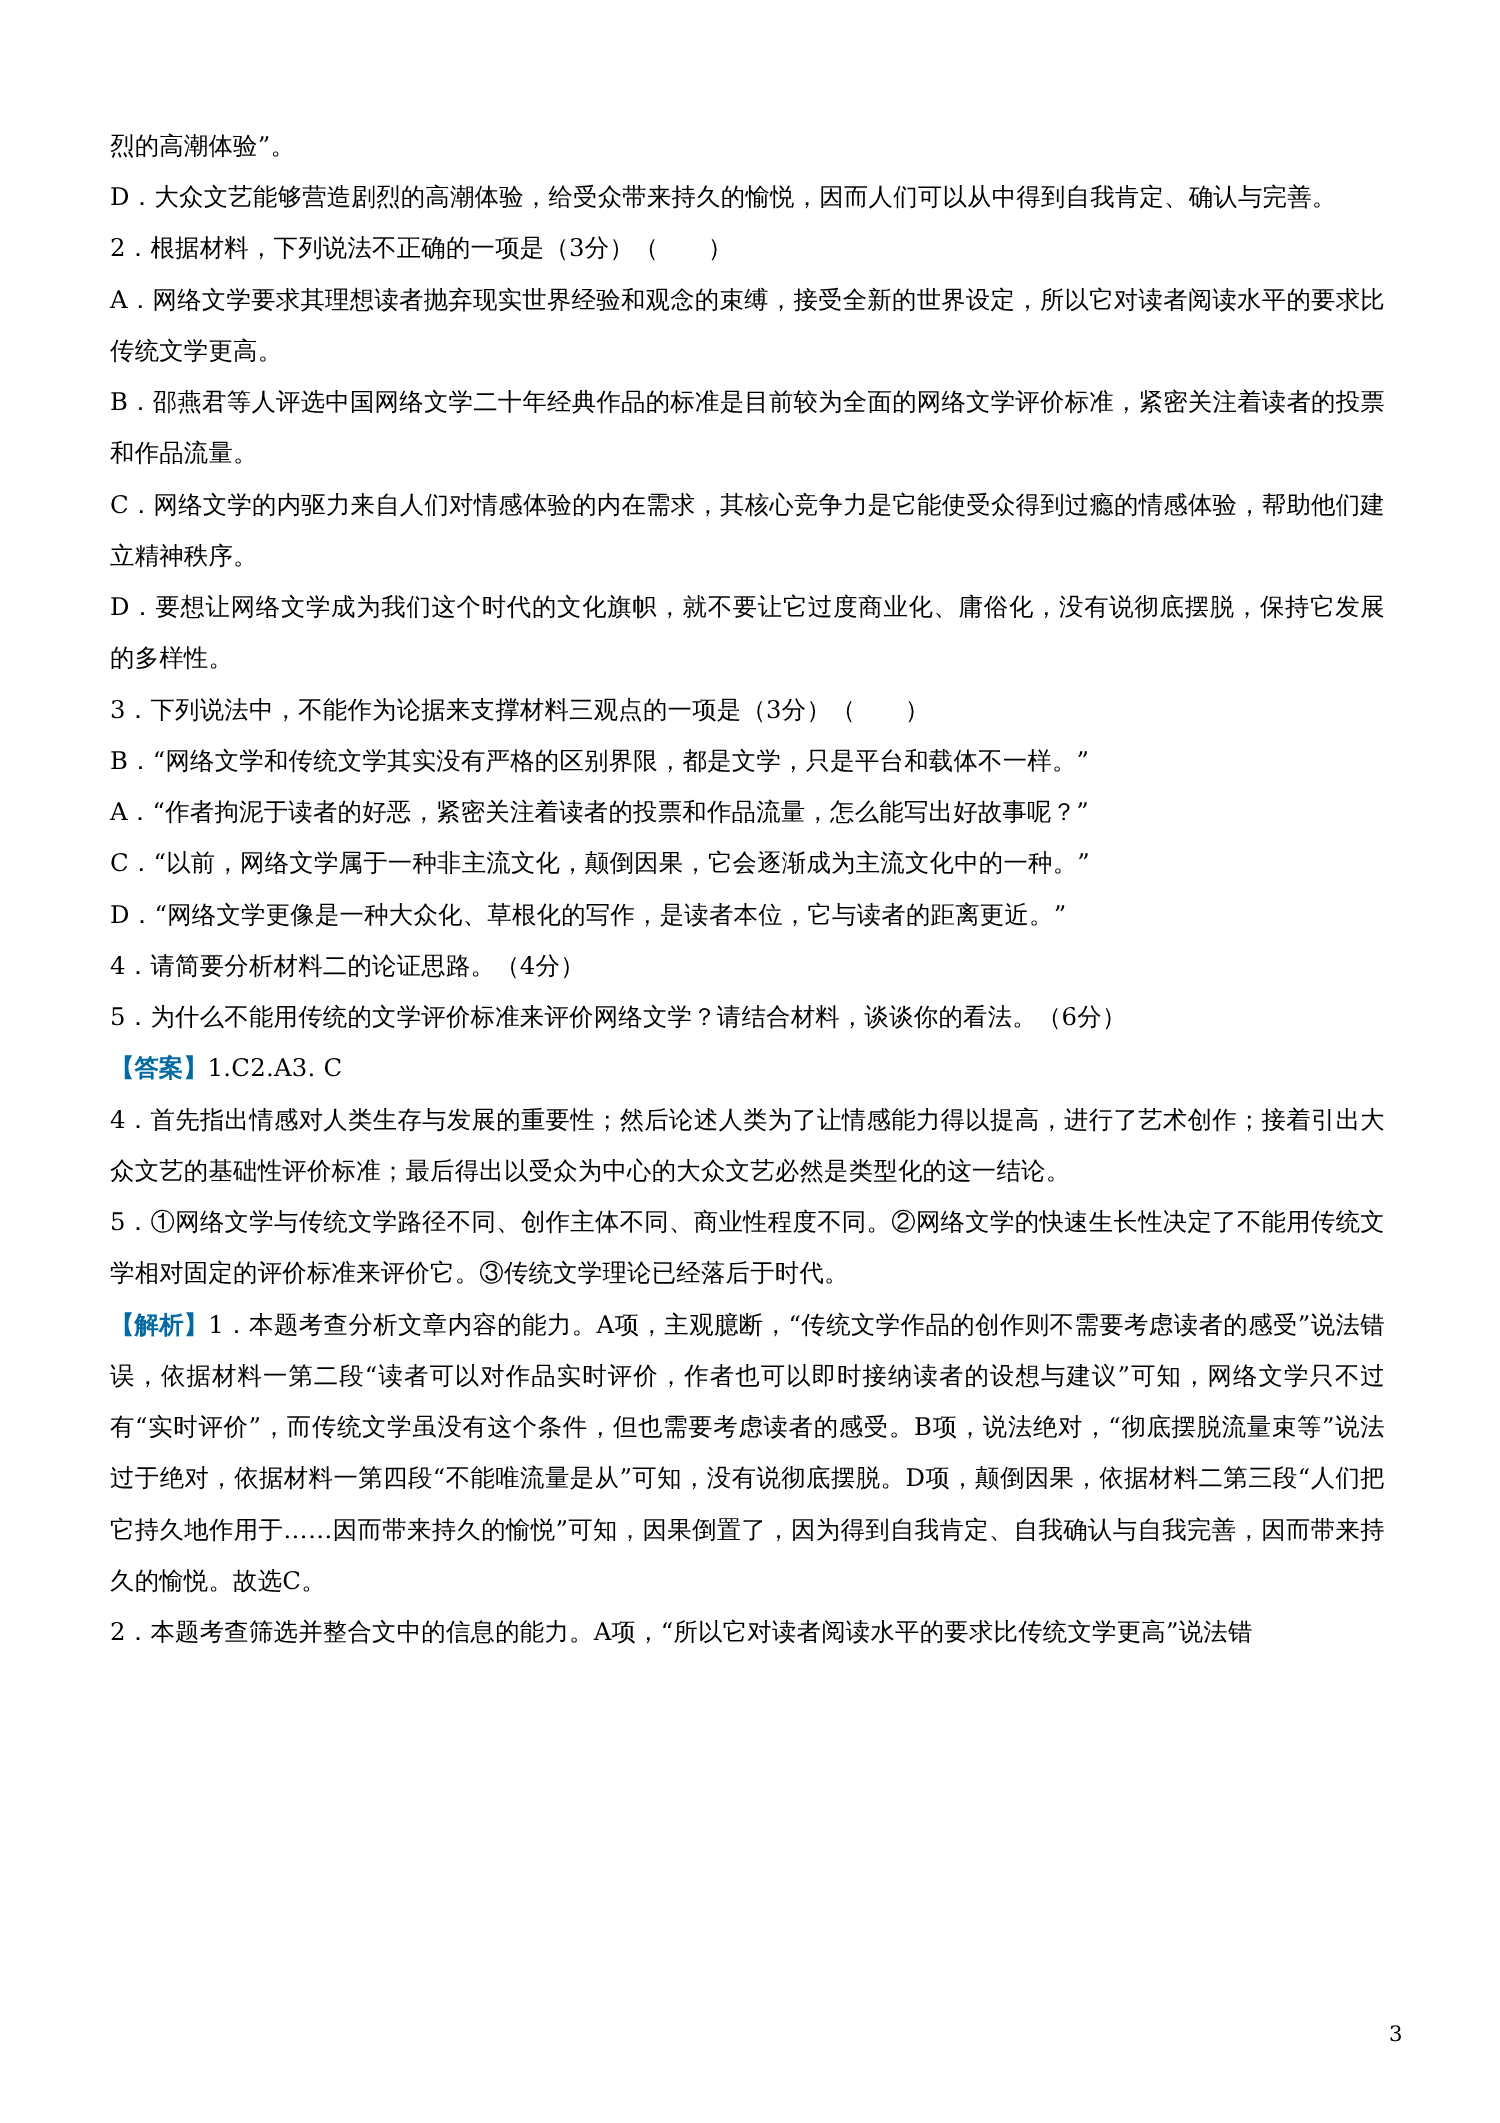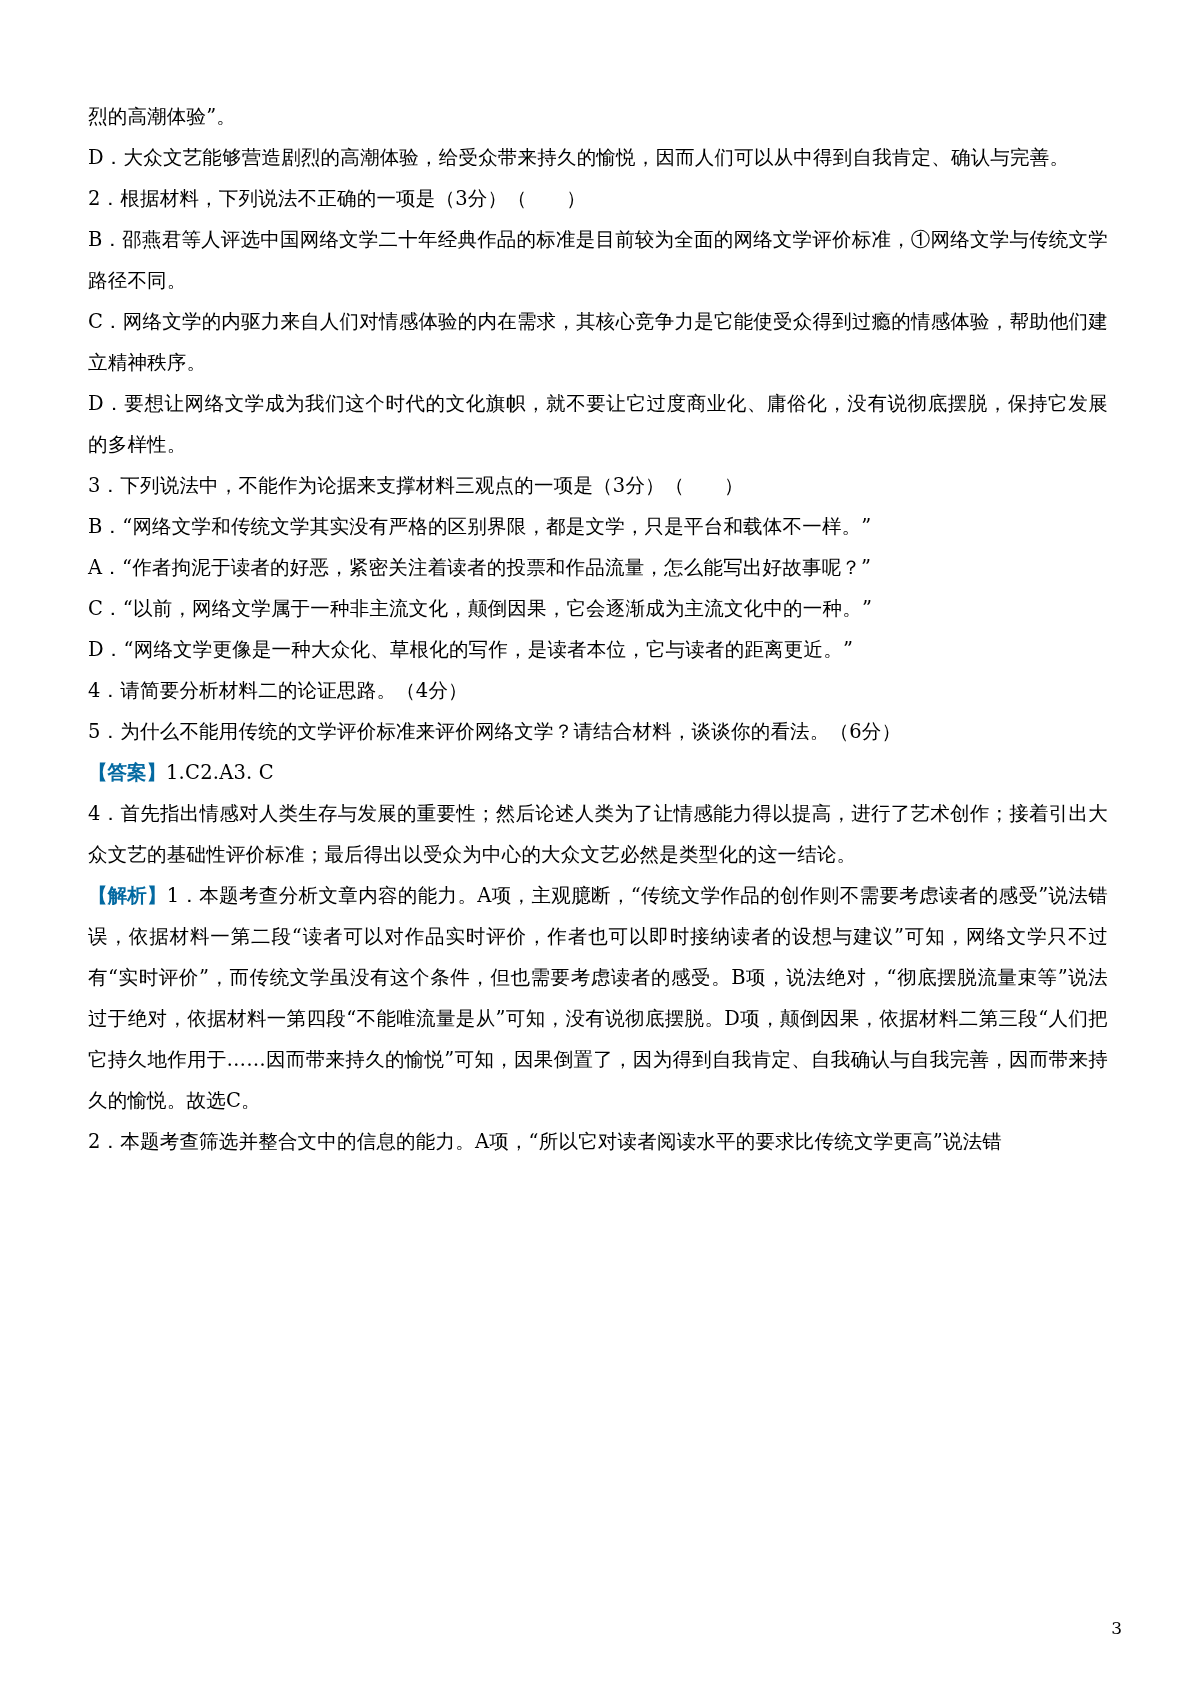--- a/index.html
+++ b/index.html
@@ -50,34 +50,36 @@
 </style>
 </head>
 <body>
 
 <div class="page">
   <div class="doc-body">
 
     <p class="opt">烈的高潮体验”。</p>
     <p class="opt">D．大众文艺能够营造剧烈的高潮体验，给受众带来持久的愉悦，因而人们可以从中得到自我肯定、确认与完善。</p>
     <p class="opt">2．根据材料，下列说法不正确的一项是（3分）（　　）</p>
-    <p class="opt">B．邵燕君等人评选中国网络文学二十年经典作品的标准是目前较为全面的网络文学评价标准，①网络文学与传统文学路径不同。</p>
+    <p class="opt">A．网络文学要求其理想读者抛弃现实世界经验和观念的束缚，接受全新的世界设定，所以它对读者阅读水平的要求比传统文学更高。</p>
+    <p class="opt">B．邵燕君等人评选中国网络文学二十年经典作品的标准是目前较为全面的网络文学评价标准，紧密关注着读者的投票和作品流量。</p>
     <p class="opt">C．网络文学的内驱力来自人们对情感体验的内在需求，其核心竞争力是它能使受众得到过瘾的情感体验，帮助他们建立精神秩序。</p>
     <p class="opt">D．要想让网络文学成为我们这个时代的文化旗帜，就不要让它过度商业化、庸俗化，没有说彻底摆脱，保持它发展的多样性。</p>
     <p class="opt">3．下列说法中，不能作为论据来支撑材料三观点的一项是（3分）（　　）</p>
     <p class="opt">B．“网络文学和传统文学其实没有严格的区别界限，都是文学，只是平台和载体不一样。”</p>
     <p class="opt">A．“作者拘泥于读者的好恶，紧密关注着读者的投票和作品流量，怎么能写出好故事呢？”</p>
     <p class="opt">C．“以前，网络文学属于一种非主流文化，颠倒因果，它会逐渐成为主流文化中的一种。”</p>
     <p class="opt">D．“网络文学更像是一种大众化、草根化的写作，是读者本位，它与读者的距离更近。”</p>
     <p class="opt">4．请简要分析材料二的论证思路。（4分）</p>
     <p class="opt">5．为什么不能用传统的文学评价标准来评价网络文学？请结合材料，谈谈你的看法。（6分）</p>
 
     <p class="opt"><span class="tagred">【答案】</span><span>1.C2.A3. C</span></p>
 
     <p class="opt">4．首先指出情感对人类生存与发展的重要性；然后论述人类为了让情感能力得以提高，进行了艺术创作；接着引出大众文艺的基础性评价标准；最后得出以受众为中心的大众文艺必然是类型化的这一结论。</p>
+    <p class="opt">5．①网络文学与传统文学路径不同、创作主体不同、商业性程度不同。②网络文学的快速生长性决定了不能用传统文学相对固定的评价标准来评价它。③传统文学理论已经落后于时代。</p>
 
     <p class="opt"><span class="tagred">【解析】</span><span>1．本题考查分析文章内容的能力。A项，主观臆断，“传统文学作品的创作则不需要考虑读者的感受”说法错误，依据材料一第二段“读者可以对作品实时评价，作者也可以即时接纳读者的设想与建议”可知，网络文学只不过有“实时评价”，而传统文学虽没有这个条件，但也需要考虑读者的感受。B项，说法绝对，“彻底摆脱流量束等”说法过于绝对，依据材料一第四段“不能唯流量是从”可知，没有说彻底摆脱。D项，颠倒因果，依据材料二第三段“人们把它持久地作用于……因而带来持久的愉悦”可知，因果倒置了，因为得到自我肯定、自我确认与自我完善，因而带来持久的愉悦。故选C。</span></p>
 
     <p class="opt">2．本题考查筛选并整合文中的信息的能力。A项，“所以它对读者阅读水平的要求比传统文学更高”说法错</p>
 
   </div>
   <div class="pagenum">3</div>
 </div>
 
 </body></html>

